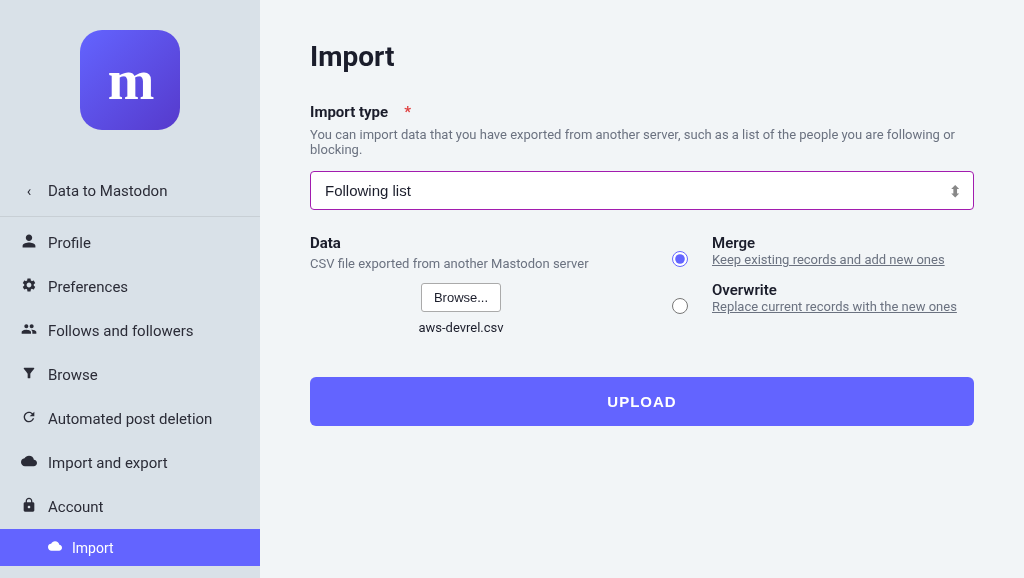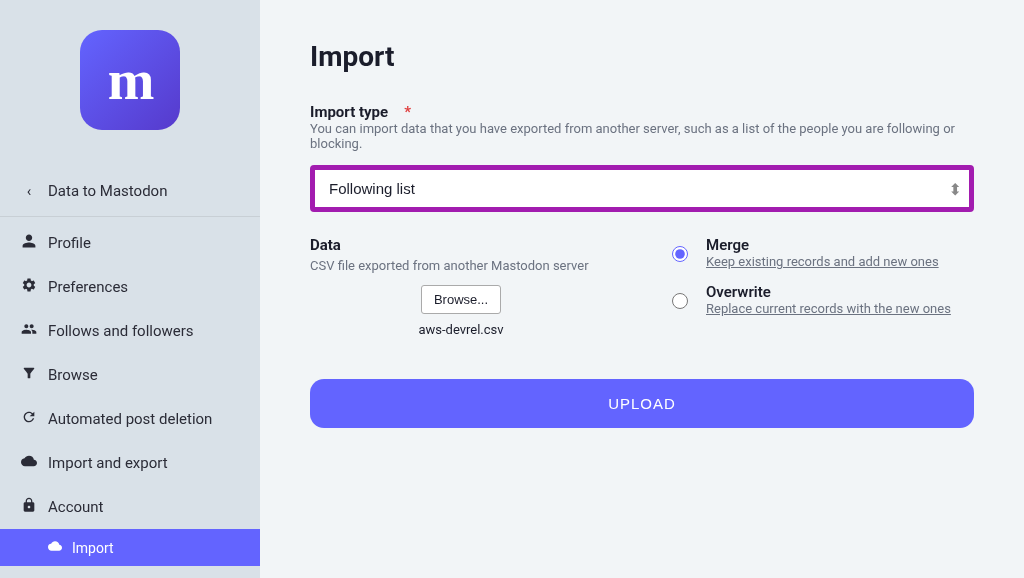--- a/index.html
+++ b/index.html
@@ -84,40 +84,41 @@
     .page-title {
       font-size: 28px;
       font-weight: 700;
       color: #1b1d2b;
       margin-bottom: 30px;
     }
     .section-label {
       font-size: 15px;
       font-weight: 700;
       color: #1b1d2b;
+      margin-bottom: 6px;
       display: flex;
       align-items: center;
       gap: 16px;
     }
     .required-star {
       color: #e04040;
     }
     .section-desc {
       font-size: 13px;
       color: #6b7280;
       margin-bottom: 14px;
     }
     .select-wrap {
       position: relative;
       margin-bottom: 24px;
     }
     .import-type-select {
       width: 100%;
       padding: 10px 14px;
-      border: 5px solid #a21caf;
+      border: 1px solid #a21caf;
       border-radius: 4px;
       background: white;
       font-size: 15px;
       color: #1b1d2b;
       appearance: none;
       cursor: pointer;
     }
     .select-arrow {
       position: absolute;
       right: 12px;
@@ -168,22 +169,22 @@
       font-size: 13px;
       color: #1b1d2b;
     }
     .radio-group {
       display: flex;
       flex-direction: column;
       gap: 14px;
     }
     .radio-item {
       display: flex;
-      align-items: center;
-      gap: 18px;
+      align-items: flex-end;
+      gap: 24px;
     }
     .radio-input {
       margin-top: 2px;
       accent-color: #6364ff;
       width: 16px;
       height: 16px;
       cursor: pointer;
     }
     .radio-label {
       font-size: 15px;
@@ -194,23 +195,23 @@
       font-size: 13px;
       color: #6b7280;
       text-decoration: underline;
     }
     .upload-btn {
       width: 100%;
       padding: 16px;
       background: #6364ff;
       color: white;
       border: none;
-      border-radius: 14px;
-      font-size: 15px;
-      font-weight: 400;
+      border-radius: 6px;
+      font-size: 15px;
+      font-weight: 700;
       letter-spacing: 1px;
       cursor: pointer;
       text-transform: uppercase;
     }
     .divider {
       height: 1px;
       background: rgba(0,0,0,0.08);
       margin: 4px 0;
     }
   </style>

